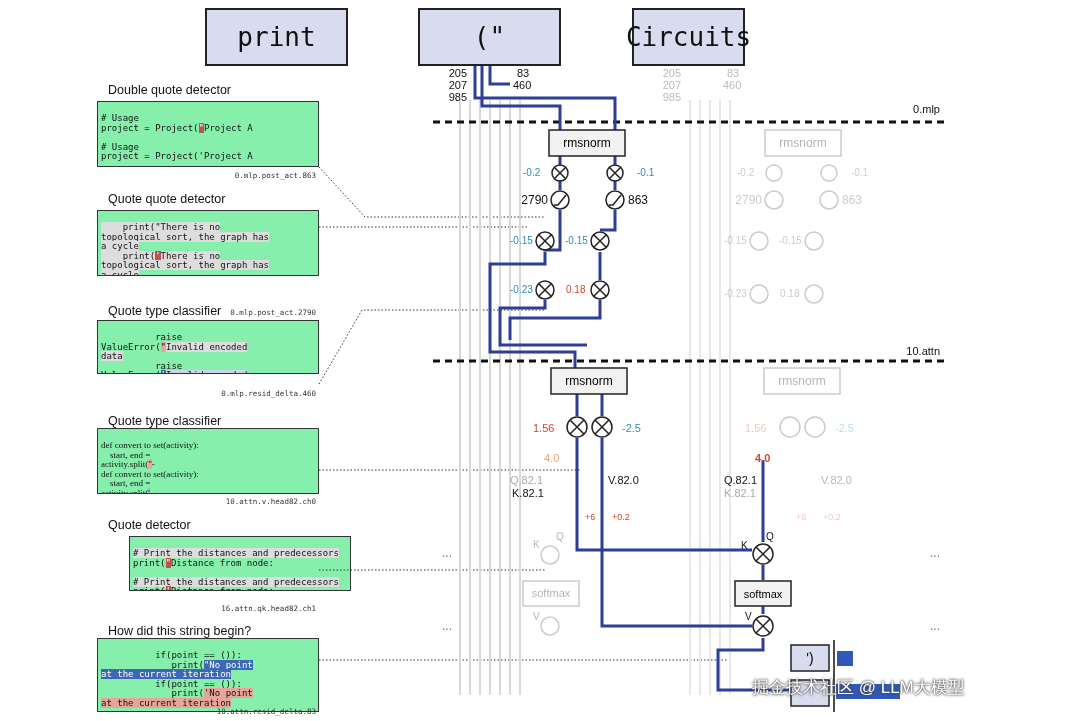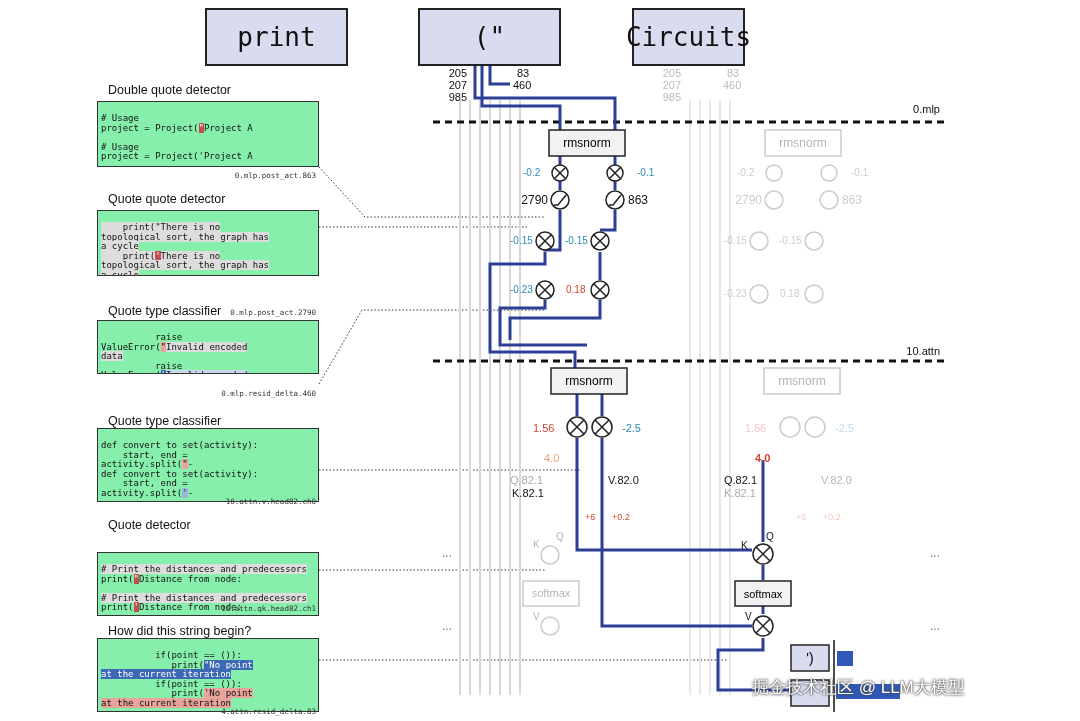--- a/index.html
+++ b/index.html
@@ -44,44 +44,44 @@
 <div class="feat-title" style="top:304px;">Quote type classifier</div>
 <div class="feat-box" style="top:320px;height:54px;">          raise
 ValueError(<span class="hl-red">"</span><span class="hl-grey">Invalid encoded
 data</span>
           raise
 ValueError(<span class="hl-dblue">'</span><span class="hl-lblue">Invalid encoded
 data</span></div>
 <div class="feat-id" style="top:389px;">0.mlp.resid_delta.460</div>
 
 <div class="feat-title" style="top:414px;">Quote type classifier</div>
-<div class="feat-box" style="top:428px;height:74px;">def convert to set(activity):
+<div class="feat-box" style="top:428px;height:66px;font-family:Liberation Serif, serif;">def convert to set(activity):
     start, end =
 activity.split(<span class="hl-red">"</span>-
 def convert to set(activity):
     start, end =
 activity.split(<span class="hl-blue">'</span>-</div>
 <div class="feat-id" style="top:497px;">10.attn.v.head82.ch0</div>
 
 <div class="feat-title" style="top:518px;">Quote detector</div>
-<div class="feat-box" style="top:552px;height:64px;"><span class="hl-grey"># Print the distances and predecessors</span>
+<div class="feat-box" style="top:536px;height:55px;margin-left:32px;"><span class="hl-grey"># Print the distances and predecessors</span>
 print(<span class="hl-dred">"</span>Distance from node:
 
 <span class="hl-grey"># Print the distances and predecessors</span>
 print(<span class="hl-dred">'</span>Distance from node:</div>
 <div class="feat-id" style="top:604px;">16.attn.qk.head82.ch1</div>
 
 <div class="feat-title" style="top:624px;">How did this string begin?</div>
 <div class="feat-box" style="top:638px;height:74px;">          if(point == ()):
              print(<span class="hl-dblue">"No point</span>
 <span class="hl-dblue">at the current iteration</span>
           if(point == ()):
              print(<span class="hl-red">'No point</span>
 <span class="hl-red">at the current iteration</span></div>
-<div class="feat-id" style="top:707px;">4.attn.resid_delta.83</div>
+<div class="feat-id" style="top:707px;">10.attn.resid_delta.83</div>
 
 <svg width="1080" height="721" style="position:absolute;left:0;top:0;">
 
   <g stroke="#333" stroke-width="1" stroke-dasharray="1.5,2" fill="none">
     <path d="M319,167 L365,217 L545,217"></path>
     <path d="M319,227 L527,227"></path>
     <path d="M319,384 L362,310 L545,310"></path>
     <path d="M319,470 L580,470"></path>
     <path d="M319,570 L545,570"></path>
     <path d="M319,660 L727,660"></path>

